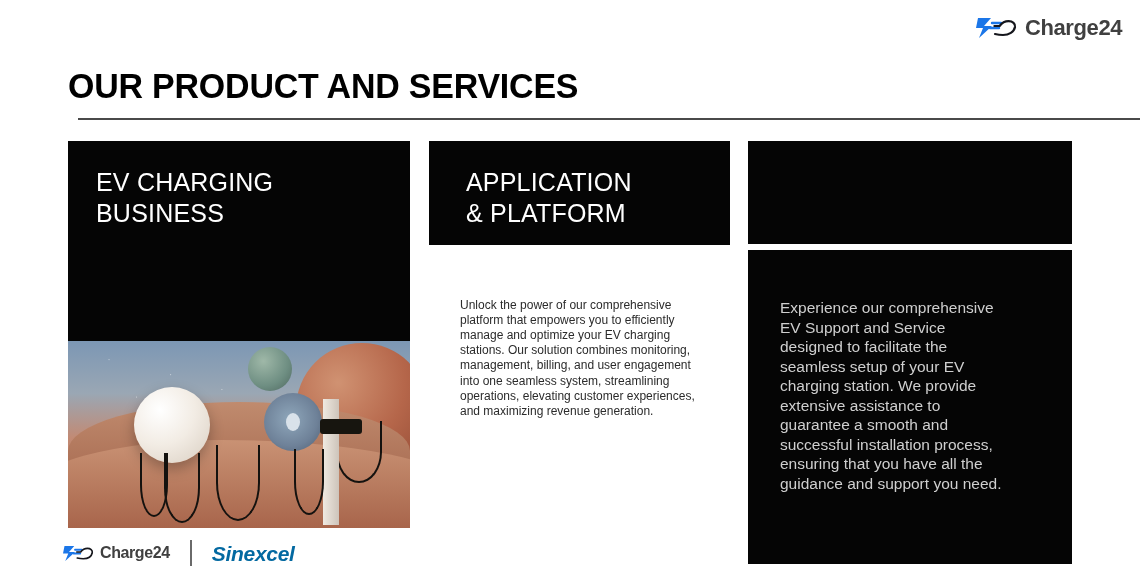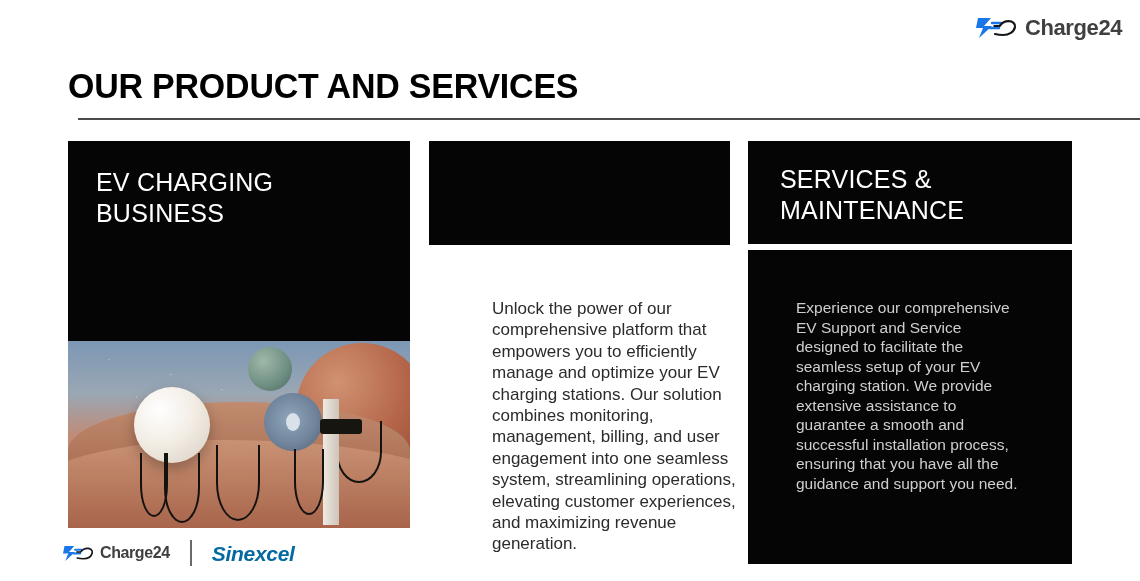--- a/index.html
+++ b/index.html
@@ -128,41 +128,41 @@
     position:absolute; left:0; top:0; width:301px; height:104px;
     background:#050505;
   }
   #card2 .c2-title {
     position:absolute; left:37px; top:26px; width:250px;
     color:#ffffff; font-size:25px; line-height:1.22; font-weight:400;
     letter-spacing:0.2px;
   }
   #card2 .c2-body {
     position:absolute; left:31px; top:157px; width:248px;
-    color:#2b2b2b; font-size:17px; line-height:1.26; font-weight:400;margin-left:32px;
+    color:#2b2b2b; font-size:12px; line-height:1.26; font-weight:400;
   }
 
   
   #card3 { left:748px; top:141px; width:324px; height:423px; }
   #card3 .c3-head {
     position:absolute; left:0; top:0; width:324px; height:103px;
     background:#050505;
   }
   #card3 .c3-title {
     position:absolute; left:32px; top:23px; width:280px;
     color:#ffffff; font-size:25px; line-height:1.22; font-weight:400;
     letter-spacing:0.2px;
   }
   #card3 .c3-bodybox {
     position:absolute; left:0; top:109px; width:324px; height:314px;
     background:#050505;
   }
   #card3 .c3-body {
     position:absolute; left:32px; top:157px; width:228px;
-    color:#cfcfcf; font-size:15.5px; line-height:1.26; font-weight:400;margin-left:16px;
+    color:#cfcfcf; font-size:15.5px; line-height:1.26; font-weight:400;
   }
 
   
   .footer {
     position:absolute; left:62px; top:540px;
     display:flex; align-items:center; gap:14px;
   }
   .footer .c24-mark { width:32px; height:21px; }
   .footer .c24-word { font-size:16px; }
   .footer-logo { display:flex; align-items:center; gap:6px; }
@@ -209,27 +209,27 @@
       <div class="disc-core"></div>
       <div class="plug"></div>
       <div class="cable cb1"></div>
       <div class="cable cb2"></div>
       <div class="cable cb4"></div>
     </div>
   </div>
 
   <div class="card" id="card2">
     <div class="c2-head"></div>
+    <div class="c2-title" style="white-space:pre-line">APPLICATION
+&amp; PLATFORM</div>
     <div class="c2-body">Unlock the power of our comprehensive platform that empowers you to efficiently manage and optimize your EV charging stations. Our solution combines monitoring, management, billing, and user engagement into one seamless system, streamlining operations, elevating customer experiences, and maximizing revenue generation.</div>
   </div>
 
   <div class="card" id="card3">
     <div class="c3-head"></div>
-    <div class="c3-title" style="white-space:pre-line">SERVICES &amp;
-MAINTENANCE</div>
     <div class="c3-bodybox"></div>
     <div class="c3-body">Experience our comprehensive EV Support and Service designed to facilitate the seamless setup of your EV charging station. We provide extensive assistance to guarantee a smooth and successful installation process, ensuring that you have all the guidance and support you need.</div>
   </div>
 
   <div class="footer">
     <div class="footer-logo">
       <svg class="c24-mark" viewBox="0 0 42 28">
         <path d="M3 4 L16 4 L9 12 L17 12 L4 24 L8 14 L1 14 Z" fill="#1b76e8"></path>
         <path d="M17 9 L26 9" stroke="#1b76e8" stroke-width="2.4" stroke-linecap="round"></path>
         <path d="M15 14 L24 14" stroke="#1b76e8" stroke-width="2.4" stroke-linecap="round"></path>

